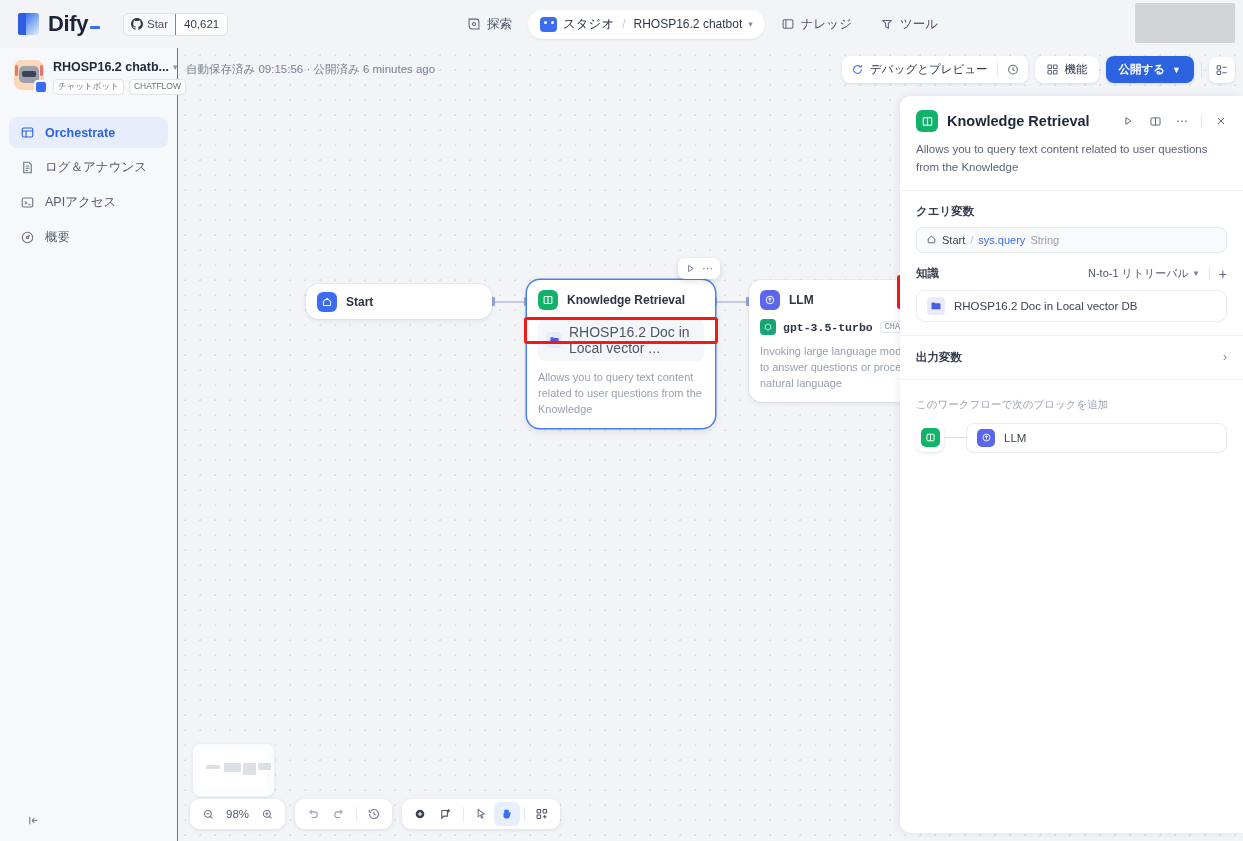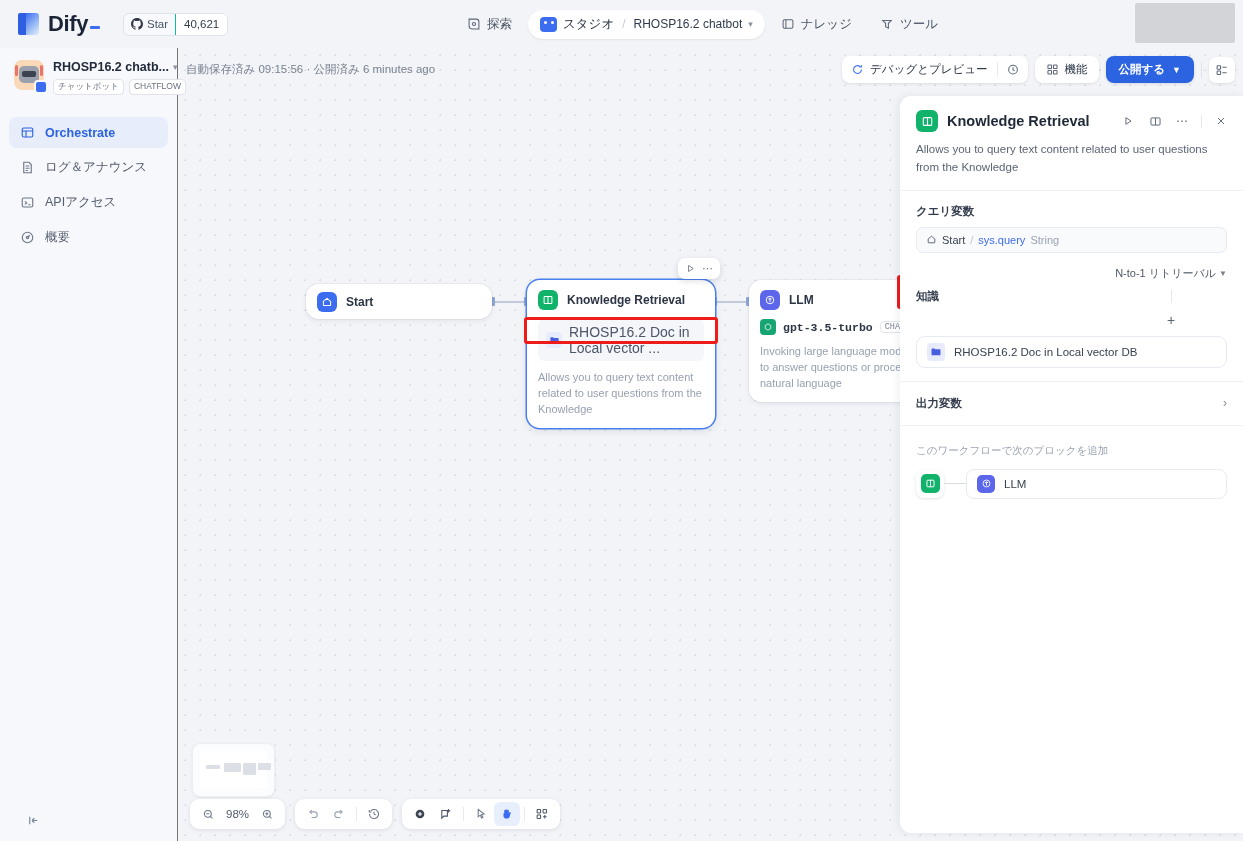--- a/index.html
+++ b/index.html
@@ -238,21 +238,21 @@
   .p-title { font-size:14.5px; color:#1f2836; font-weight:600; flex:1;}
   .p-acts { display:flex; align-items:center; gap:11px; color:#5d6779;}
   .p-act { cursor:pointer; display:flex;align-items:center;justify-content:center; width:16px;height:16px; font-size:12px;}
   .p-div { width:1px;height:13px;background:#e4e7ee;}
   .p-desc { padding: 9px 18px 0 16px; font-size:11.5px; color:#5c6575; line-height:1.55;}
   .p-rule { height:1px; background:#eff1f5; margin: 13px 0 0 0;}
 
   .sec { padding: 13px 16px 0 16px;}
   .sec-hd { display:flex; align-items:center; justify-content:space-between; }
   .sec-title { font-size:11.5px; color:#333c4c; font-weight:600;}
-  .sec-right { display:flex; align-items:center; gap:9px; font-size:11px; color:#4e5767;flex-direction:column;}
+  .sec-right { display:flex; align-items:center; gap:9px; font-size:11px; color:#4e5767;}
   .plus { color:#5b6476; font-size:14px; cursor:pointer; }
 
   .varbox {
     margin-top:8px; height:26px; border:1px solid #e7eaf1; border-radius:7px;
     background:#f9fafc; display:flex; align-items:center; gap:5px; padding: 0 9px;
     font-size:11px;
   }
   .v-start{color:#39424f;} .v-slash{color:#c2c8d4;} .v-q{color:#3c6df0;} .v-t{color:#9aa2b1;}
 
   .ds-row {

